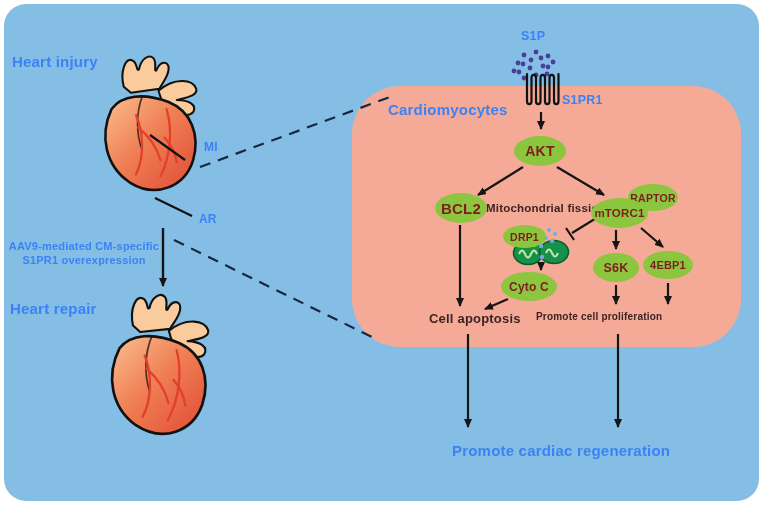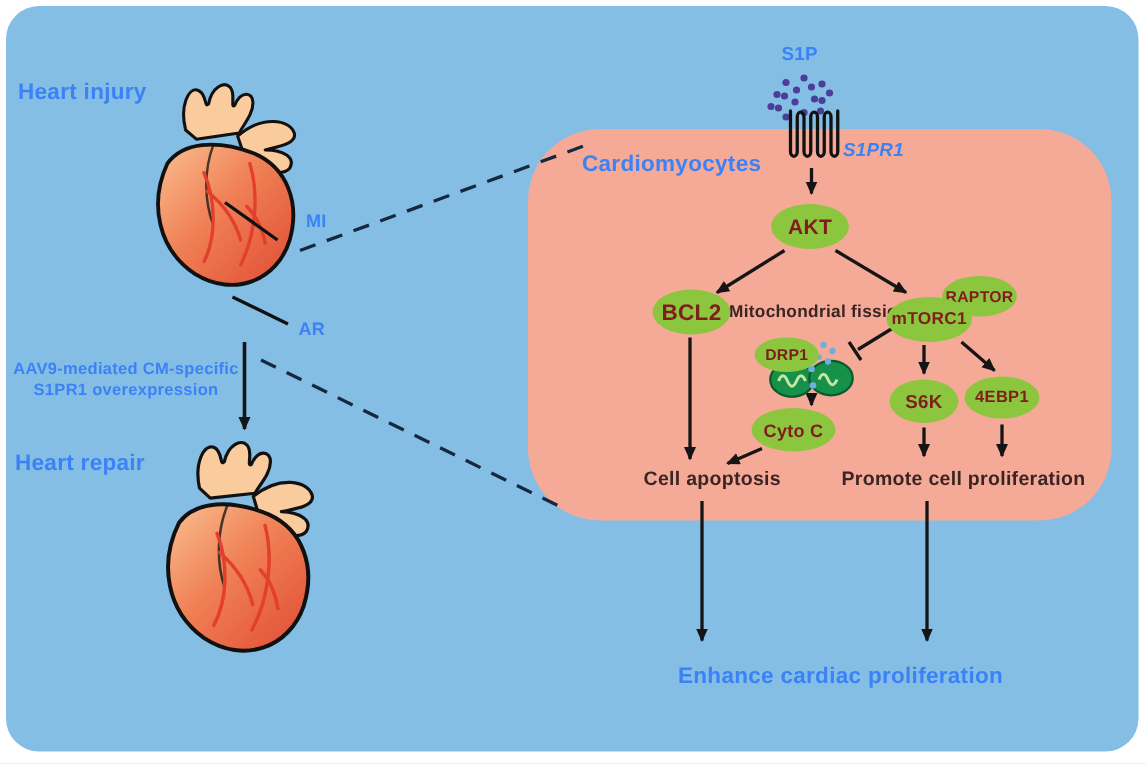--- a/index.html
+++ b/index.html
@@ -139,26 +139,26 @@
   </svg>
 
   <div class="label" style="left:12px; top:53px; font-size:15px;">Heart injury</div>
   <div class="label" style="left:204px; top:140px; font-size:12px;">MI</div>
   <div class="label" style="left:199px; top:212px; font-size:12px;">AR</div>
   <div class="label center" style="left:2px; top:240px; width:164px; font-size:11px;">AAV9-mediated CM-specific</div>
   <div class="label center" style="left:2px; top:254px; width:164px; font-size:11px;">S1PR1 overexpression</div>
   <div class="label" style="left:10px; top:300px; font-size:15px;">Heart repair</div>
 
   <div class="label" style="left:521px; top:29px; font-size:12.5px;">S1P</div>
-  <div class="label" style="left:562px; top:93px; font-size:12.5px;font-style:italic;">S1PR1</div>
+  <div class="label" style="left:562px; top:93px; font-size:12.5px;">S1PR1</div>
   <div class="label" style="left:388px; top:101px; font-size:15px;">Cardiomyocytes</div>
   <div class="label dark" style="left:486px; top:202px; font-size:11.5px;">Mitochondrial fission</div>
   <div class="label dark" style="left:429px; top:311px; font-size:13px;">Cell apoptosis</div>
-  <div class="label dark" style="left:561px; top:311px; font-size:13px;">Promote cell proliferation</div>
-  <div class="label" style="left:452px; top:442px; font-size:15px;">Enhance cardiac proliferation</div>
+  <div class="label dark" style="left:536px; top:311px; font-size:10px;">Promote cell proliferation</div>
+  <div class="label" style="left:452px; top:442px; font-size:15px;">Promote cardiac regeneration</div>
 
   <div class="node" style="left:514px; top:136px; width:52px; height:30px; font-size:14px;">AKT</div>
   <div class="node" style="left:435px; top:193px; width:52px; height:30px; font-size:15px;">BCL2</div>
   <div class="node" style="left:503px; top:225px; width:43px; height:23px; font-size:10.5px;">DRP1</div>
   <div class="node" style="left:628px; top:184px; width:50px; height:27px; font-size:10.5px;text-align:right;">RAPTOR</div>
   <div class="node" style="left:591px; top:198px; width:57px; height:30px; font-size:11.5px;">mTORC1</div>
   <div class="node" style="left:593px; top:253px; width:46px; height:29px; font-size:12.5px;">S6K</div>
   <div class="node" style="left:643px; top:251px; width:50px; height:28px; font-size:11px;">4EBP1</div>
   <div class="node" style="left:501px; top:272px; width:56px; height:29px; font-size:12px;">Cyto C</div>
 

